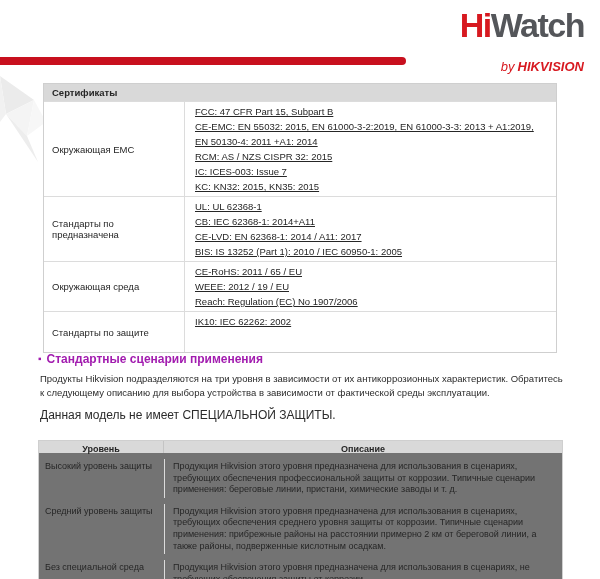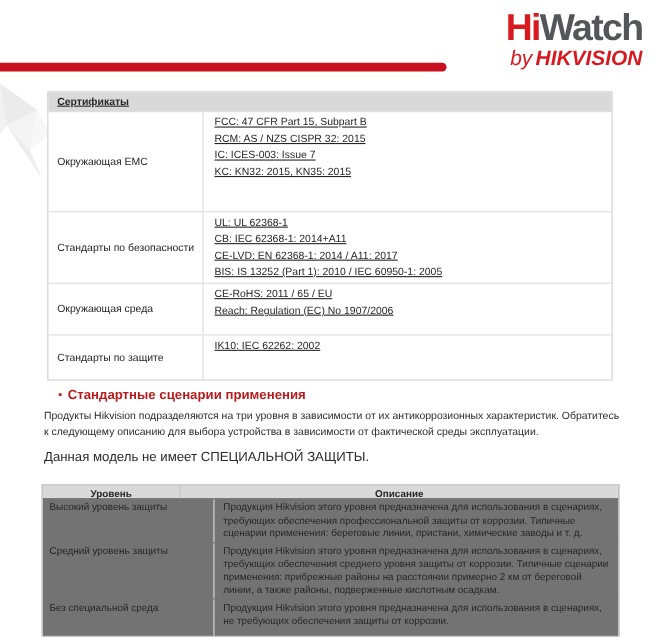--- a/index.html
+++ b/index.html
@@ -5,72 +5,72 @@
   html,body{margin:0;padding:0;background:#fff;}
   .page{
     position:relative;width:600px;height:579px;background:#ffffff;overflow:hidden;
     font-family:"Liberation Sans","DejaVu Sans",sans-serif;color:#262626;border-radius:11px;
   }
   
   .logo{position:absolute;top:8px;right:16px;text-align:right;line-height:1;}
   .logo-word{font-size:34px;font-weight:bold;letter-spacing:-1.5px;}
   .logo-hi{color:#d71920;}
   .logo-watch{color:#54565a;}
-  .logo-by{font-size:19px;font-style:italic;color:#d71920;margin-top:2px;}
+  .logo-by{font-size:13px;font-style:italic;color:#d71920;margin-top:18px;}
   .logo-by .bywrd{font-weight:normal;margin-right:3px;}
   .logo-by .hik{font-weight:bold;letter-spacing:0px;}
   .red-bar{position:absolute;left:0;top:57px;width:406px;height:8px;background:#c8101e;border-radius:0 4px 4px 0;}
   
   .watermark{position:absolute;left:0;top:70px;width:52px;height:100px;}
   
   .t1{
     position:absolute;left:43px;top:83px;width:514px;
     border:1px solid #cfcfcf;box-sizing:border-box;
     font-size:9.5px;background:#fff;
   }
   .t1-header{
-    background:#d9d9d9;font-weight:bold;padding:2px 8px;height:13px;line-height:13px;text-decoration:underline;
+    background:#d9d9d9;font-weight:bold;padding:2px 8px;height:13px;line-height:13px;
   }
   .t1-row{display:flex;border-top:1px solid #dcdcdc;}
   .t1-label{
     width:140px;box-sizing:border-box;padding:3px 4px 3px 8px;
     display:flex;align-items:center;flex-shrink:0;
   }
   .t1-value{
     flex:1;border-left:1px solid #dcdcdc;padding:2px 8px 2px 10px;box-sizing:border-box;
   }
   .t1-line{line-height:15px;text-decoration:underline;}
   .rh-emc{min-height:90px;}
   .rh-safety{min-height:63px;}
   .rh-env{min-height:46px;}
   .rh-prot{min-height:40px;}
   
   .section-title{
-    position:absolute;left:53px;top:352px;font-size:12px;font-weight:bold;color:#b91c1c;
+    position:absolute;left:38px;top:352px;font-size:12px;font-weight:bold;color:#a21caf;
   }
   .section-title .bullet{font-size:10px;margin-right:5px;vertical-align:1px;}
   .para{
     position:absolute;left:40px;top:372px;width:527px;
     font-size:9.5px;line-height:13.5px;color:#2b2b2b;
   }
   .note{
     position:absolute;left:40px;top:408px;width:527px;
     font-size:12px;color:#2b2b2b;
   }
   
   .t2{
     position:absolute;left:38px;top:440px;width:525px;
     border:1px solid #cfcfcf;box-sizing:border-box;
     font-size:9px;background:#737373;
   }
   .t2-hrow{display:flex;background:#d9d9d9;font-weight:bold;}
   .t2-hcell{padding:2px 4px;height:12px;line-height:12px;text-align:center;box-sizing:border-box;}
   .t2-hcell.c1{width:125px;flex-shrink:0;border-right:1px solid #c4c4c4;}
   .t2-hcell.c2{flex:1;}
-  .t2-row{display:flex;border-top:1px solid #737373;gap:30px;}
+  .t2-row{display:flex;border-top:6px solid #737373;}
   .t2-level{
     width:125px;flex-shrink:0;box-sizing:border-box;
     padding:2px 4px 2px 6px;line-height:11.6px;
   }
   .t2-desc{
     flex:1;border-left:1px solid #dcdcdc;box-sizing:border-box;
     padding:2px 8px;line-height:11.6px;
   }
   .rh-high{min-height:35px;}
   .rh-mid{min-height:47px;}
@@ -100,40 +100,42 @@
 
   <div class="red-bar"></div>
 
   <div class="t1">
     <div class="t1-header">Сертификаты</div>
 
     <div class="t1-row rh-emc">
       <div class="t1-label">Окружающая EMC</div>
       <div class="t1-value">
         <div class="t1-line">FCC: 47 CFR Part 15, Subpart B</div>
+        <div class="t1-line">CE-EMC: EN 55032: 2015, EN 61000-3-2:2019, EN 61000-3-3: 2013 + A1:2019, EN 50130-4: 2011 +A1: 2014</div>
         <div class="t1-line">RCM: AS / NZS CISPR 32: 2015</div>
         <div class="t1-line">IC: ICES-003: Issue 7</div>
         <div class="t1-line">KC: KN32: 2015, KN35: 2015</div>
       </div>
     </div>
 
     <div class="t1-row rh-safety">
-      <div class="t1-label">Стандарты по безопасности</div>
+      <div class="t1-label">Стандарты по предназначена</div>
       <div class="t1-value">
         <div class="t1-line">UL: UL 62368-1</div>
         <div class="t1-line">CB: IEC 62368-1: 2014+A11</div>
         <div class="t1-line">CE-LVD: EN 62368-1: 2014 / A11: 2017</div>
         <div class="t1-line">BIS: IS 13252 (Part 1): 2010 / IEC 60950-1: 2005</div>
       </div>
     </div>
 
     <div class="t1-row rh-env">
       <div class="t1-label">Окружающая среда</div>
       <div class="t1-value">
         <div class="t1-line">CE-RoHS: 2011 / 65 / EU</div>
+        <div class="t1-line">WEEE: 2012 / 19 / EU</div>
         <div class="t1-line">Reach: Regulation (EC) No 1907/2006</div>
       </div>
     </div>
 
     <div class="t1-row rh-prot">
       <div class="t1-label">Стандарты по защите</div>
       <div class="t1-value">
         <div class="t1-line">IK10: IEC 62262: 2002</div>
       </div>
     </div>

